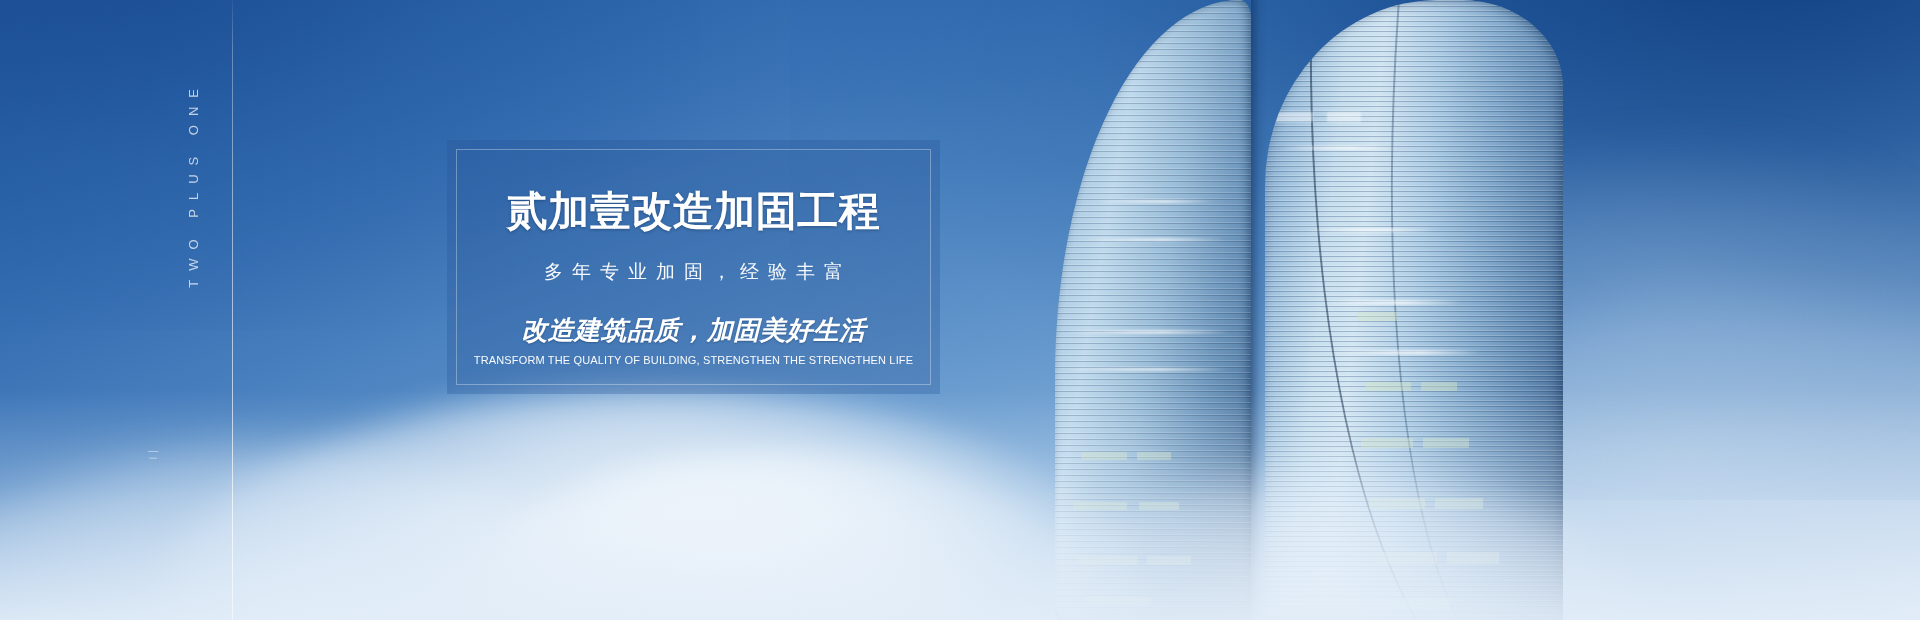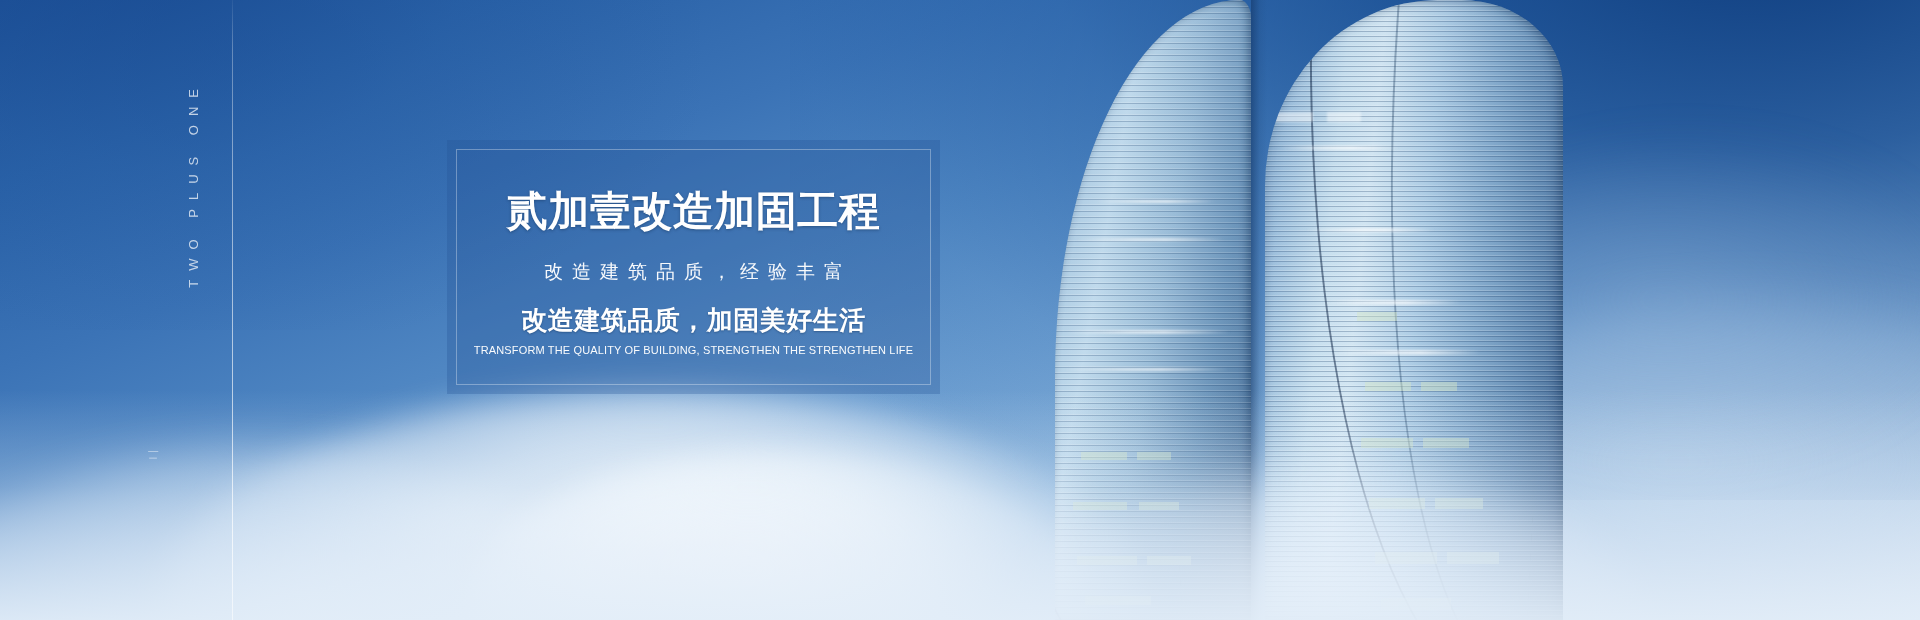--- a/index.html
+++ b/index.html
@@ -338,28 +338,29 @@
     margin-top: 30px;
     color: rgba(255,255,255,0.96);
     font-size: 19px;
     font-weight: 400;
     letter-spacing: 9px;
     text-indent: 9px;
     line-height: 1;
     white-space: nowrap;
   }
   .tagline {
-    margin-top: 26px;
+    margin-top: 36px;
     color: #ffffff;
     font-size: 26px;
     font-weight: 700;
     letter-spacing: 0.5px;
     line-height: 1;
     white-space: nowrap;
     text-shadow: 0 1px 2px rgba(10,34,68,0.35);
+    font-style: italic;
   }
   .en-tagline {
     margin-top: 12px;
     color: rgba(255,255,255,0.97);
     font-size: 11px;
     font-weight: 400;
     letter-spacing: 0.15px;
     line-height: 1;
     white-space: nowrap;
   }
@@ -426,19 +427,19 @@
   <div class="haze-bottom"></div>
 
   <div class="v-rule"></div>
   <div class="v-text">TWO PLUS ONE</div>
   <div class="v-mark">二</div>
 
   <div class="panel">
     <div class="panel-inner"></div>
     <div class="panel-content">
       <div class="headline">贰加壹改造加固工程</div>
-      <div class="subline">改造建筑品质，经验丰富</div>
+      <div class="subline">多年专业加固，经验丰富</div>
       <div class="tagline">改造建筑品质，加固美好生活</div>
       <div class="en-tagline">TRANSFORM THE QUALITY OF BUILDING, STRENGTHEN THE STRENGTHEN LIFE</div>
     </div>
   </div>
 
 </div>
 
 </body></html>

